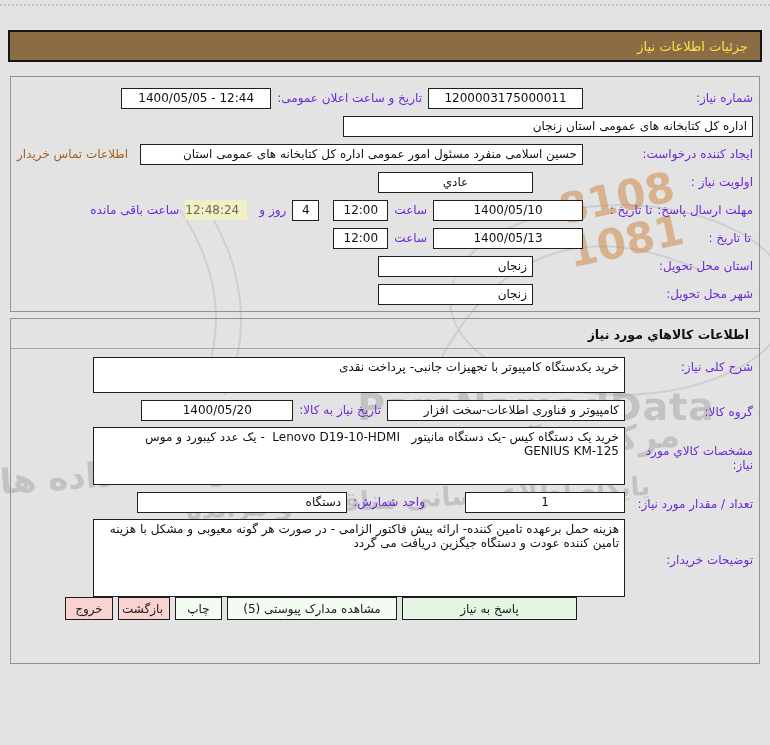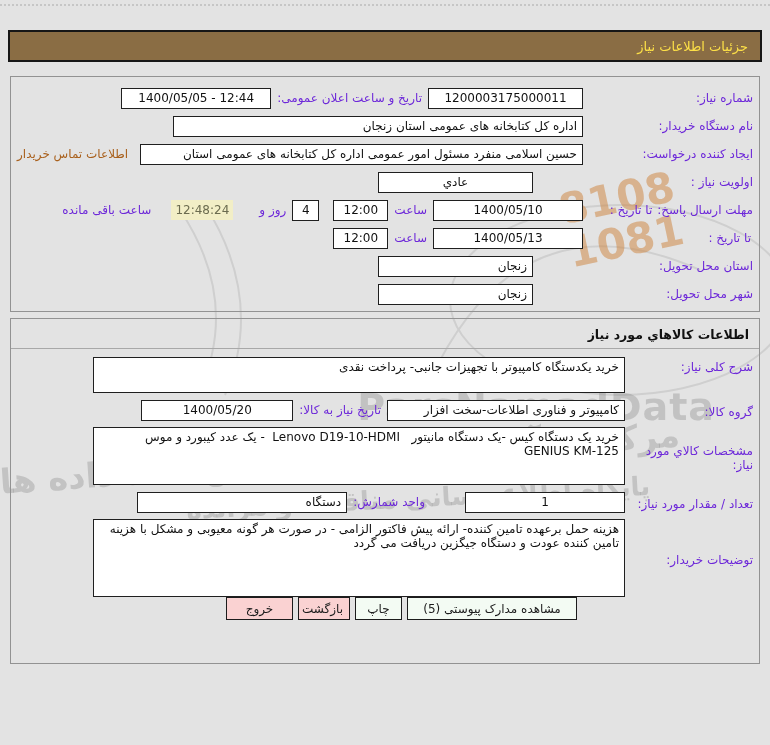--- a/index.html
+++ b/index.html
@@ -54,24 +54,24 @@
   .ctr { text-align: center; }
   .w155 { width: 155px; } .w150 { width: 150px; } .w55 { width: 55px; }
   .w27 { width: 27px; } .w410 { width: 410px; } .w450 { width: 450px; }
   .w238 { width: 238px; } .w152 { width: 152px; } .w160 { width: 160px; } .w210 { width: 210px; }
   .gap55 { margin-right: 50px; }
   .mx6 { margin: 0 6px; }
   .countdown {
     background: #f2eec6;
     color: #6b6b4f;
     width: 62px; height: 20px;
-    text-align: center;
+    text-align: left;
     font-size: 12px;
     line-height: 20px;
-    margin: 0 20px;
+    margin: 0 6px;
   }
   .link { color: #a9601c; cursor: pointer; margin-right: 12px; white-space: nowrap; }
   textarea.tbox {
     background: #ffffff;
     border: 1px solid #1f1f1f;
     font-family: "DejaVu Sans", sans-serif;
     font-size: 12px;
     color: #111;
     padding: 2px 5px;
     resize: none;
@@ -92,21 +92,21 @@
     color: #1c1c1c;
     cursor: pointer;
     padding: 0 6px;
   }
   .btn-green { background: #e4f5e4; width: 175px; }
   .btn-light { background: #f3fbf3; }
   .btn-docs { width: 170px; }
   .btn-print { width: 47px; }
   .btn-pink { background: #fad2d2; }
   .btn-back { width: 52px; }
-  .btn-exit { width: 67px; }
+  .btn-exit { width: 48px; }
   
   .wm { position: absolute; pointer-events: none; white-space: nowrap; }
   .wm-latin {
     top: 385px; right: 55px;
     font-size: 38px; font-weight: bold;
     color: rgba(120,120,120,0.30);
     letter-spacing: 1px;
   }
   .wm-fa1 {
     top: 438px; right: 90px;
@@ -159,23 +159,20 @@
   <div class="row">
     <span class="lbl-col">
         <span class="lbl">شماره نیاز:</span>
       </span>
     <input class="box ctr w155" readonly="" value="1200003175000011" style="">
     <span class="lbl mx6">تاریخ و ساعت اعلان عمومی:</span>
     <input class="box ctr w150" readonly="" value="12:44 - 1400/05/05" style="">
   </div>
 
   <div class="row">
-    <span class="lbl-col">
-        <span class="lbl">نام دستگاه خریدار:</span>
-      </span>
     <input class="box w410" readonly="" value="اداره کل کتابخانه های عمومی استان زنجان" style="">
   </div>
 
   <div class="row">
     <span class="lbl-col">
         <span class="lbl">ایجاد کننده درخواست:</span>
       </span>
     <input class="box w450" readonly="" value="حسین اسلامی منفرد مسئول امور عمومی اداره کل کتابخانه های عمومی استان" style="">
     <a class="link">اطلاعات تماس خریدار</a>
   </div>
@@ -254,17 +251,18 @@
     <input class="box w210" readonly="" value="دستگاه" style="">
   </div>
 
   <div class="row top-align">
     <span class="lbl-col2" style="align-self:center"><span class="lbl">توضیحات خریدار:</span></span>
     <textarea class="tbox h78" readonly="" style="">هزینه حمل برعهده تامین کننده- ارائه پیش فاکتور الزامی - در صورت هر گونه معیوبی و مشکل با هزینه تامین کننده عودت و دستگاه جیگزین دریافت می گردد</textarea>
   </div>
 </div>
 
 <div class="buttons-row">
+  <button class="btn btn-green">پاسخ به نیاز</button>
   <button class="btn btn-light btn-docs">مشاهده مدارک پیوستی (5)</button>
   <button class="btn btn-light btn-print">چاپ</button>
   <button class="btn btn-pink btn-back">بازگشت</button>
   <button class="btn btn-pink btn-exit">خروج</button>
 </div>
 
 </body></html>

